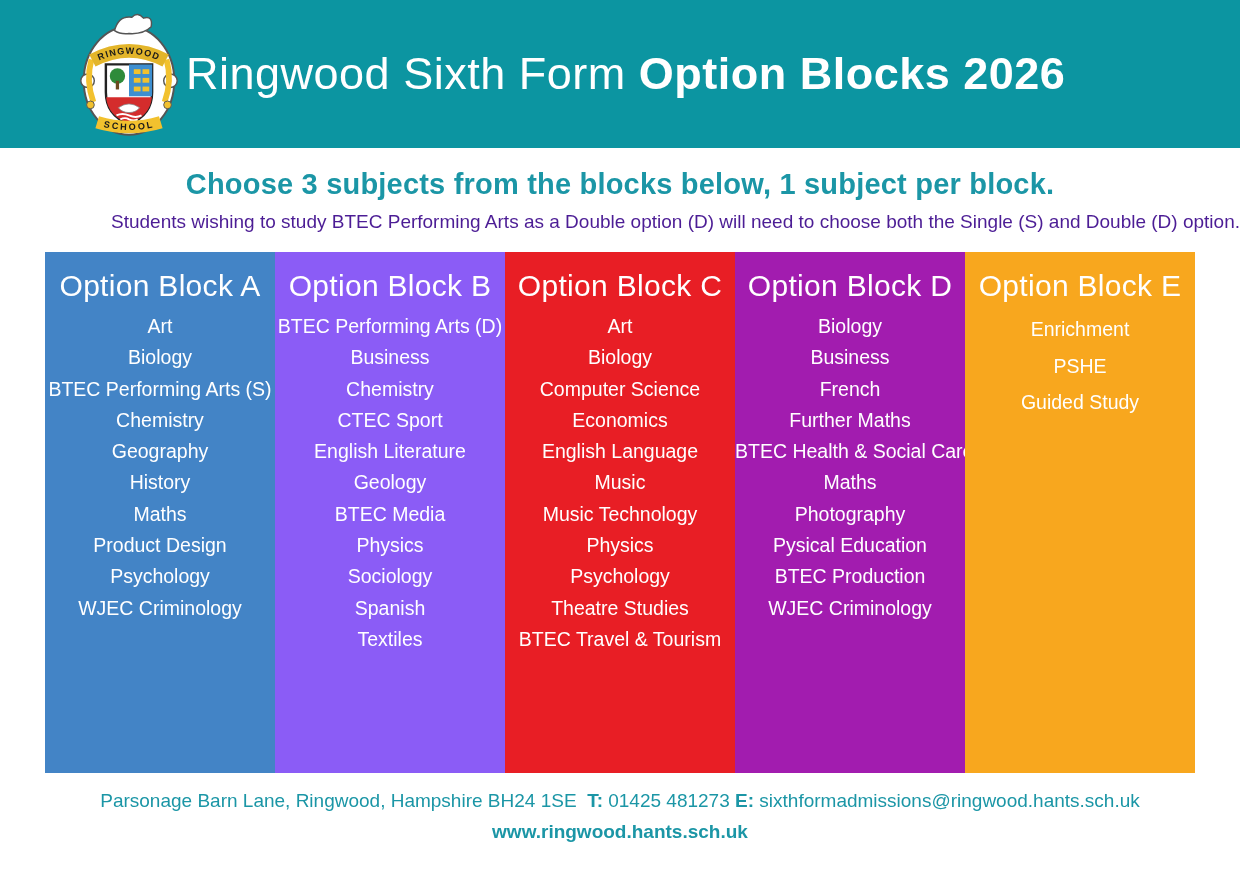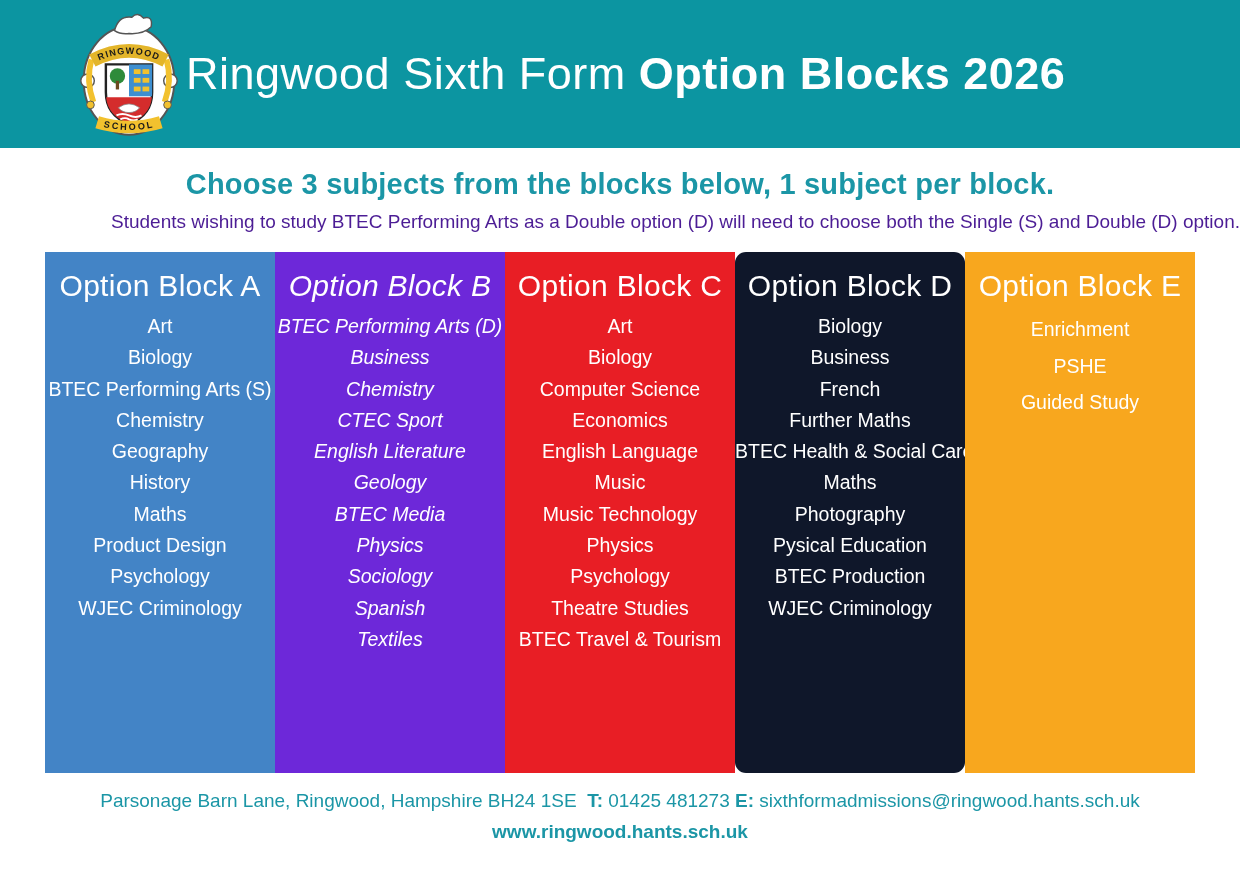--- a/index.html
+++ b/index.html
@@ -101,21 +101,21 @@
       <div class="item">Biology</div>
       <div class="item">BTEC Performing Arts (S)</div>
       <div class="item">Chemistry</div>
       <div class="item">Geography</div>
       <div class="item">History</div>
       <div class="item">Maths</div>
       <div class="item">Product Design</div>
       <div class="item">Psychology</div>
       <div class="item">WJEC Criminology</div>
     </div>
-    <div class="block" style="background: #6d28d9; font-style: italic;">
+    <div class="block" style="background: #8b5cf6;">
       <div class="block-title">Option Block B</div>
       <div class="item">BTEC Performing Arts (D)</div>
       <div class="item">Business</div>
       <div class="item">Chemistry</div>
       <div class="item">CTEC Sport</div>
       <div class="item">English Literature</div>
       <div class="item">Geology</div>
       <div class="item">BTEC Media</div>
       <div class="item">Physics</div>
       <div class="item">Sociology</div>
@@ -129,21 +129,21 @@
       <div class="item">Computer Science</div>
       <div class="item">Economics</div>
       <div class="item">English Language</div>
       <div class="item">Music</div>
       <div class="item">Music Technology</div>
       <div class="item">Physics</div>
       <div class="item">Psychology</div>
       <div class="item">Theatre Studies</div>
       <div class="item">BTEC Travel &amp; Tourism</div>
     </div>
-    <div class="block" style="background: #0f172a; border-radius: 11px;">
+    <div class="block" style="background: #a21caf;">
       <div class="block-title">Option Block D</div>
       <div class="item">Biology</div>
       <div class="item">Business</div>
       <div class="item">French</div>
       <div class="item">Further Maths</div>
       <div class="item">BTEC Health &amp; Social Care</div>
       <div class="item">Maths</div>
       <div class="item">Photography</div>
       <div class="item">Pysical Education</div>
       <div class="item">BTEC Production</div>

